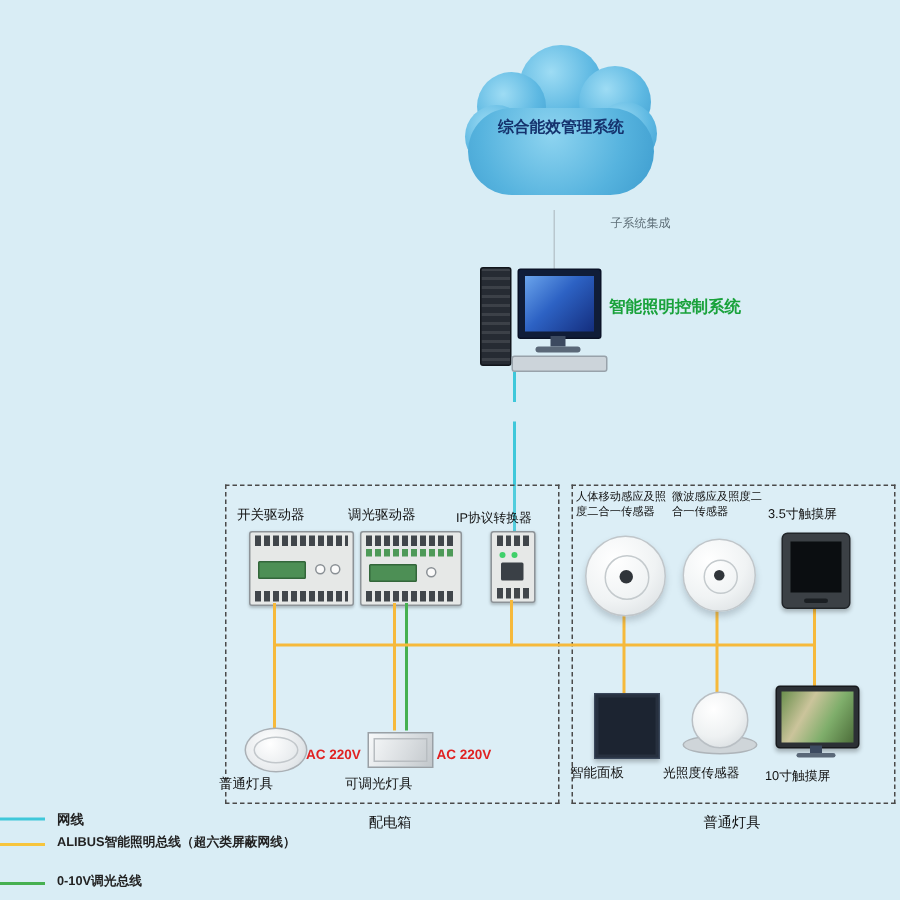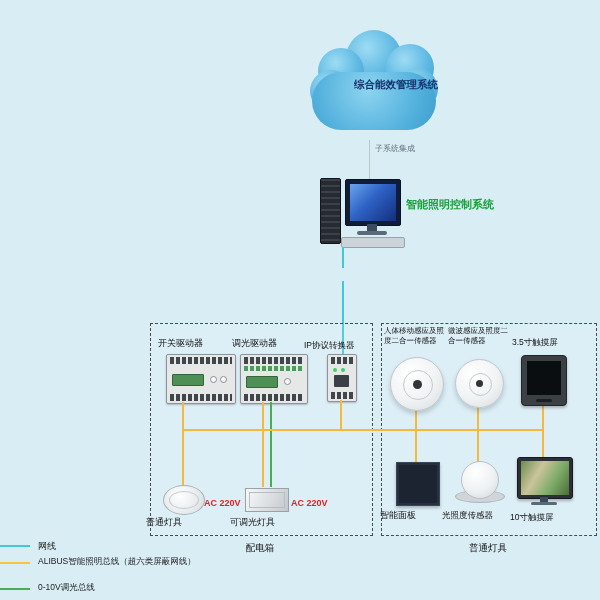--- a/index.html
+++ b/index.html
@@ -5,25 +5,25 @@
   html,body{margin:0;padding:0;}
   body{width:600px;height:600px;position:relative;background:#d9edf5;
        font-family:"Liberation Sans",sans-serif;overflow:hidden;color:#111;}
   .abs{position:absolute;}
 
   
   .puff{position:absolute;border-radius:50%;
         background:radial-gradient(circle at 38% 32%, #9edcf4 0%, #5db8e2 55%, #3d9cce 100%);}
   .cloud-base{position:absolute;border-radius:30px;
         background:radial-gradient(circle at 45% 30%, #8ed4f0 0%, #56b3de 60%, #3d9cce 100%);}
-  .cloud-text{position:absolute;left:0;right:0;text-align:right;font-weight:bold;
+  .cloud-text{position:absolute;left:0;right:0;text-align:center;font-weight:bold;
         color:#15336e;font-size:10.5px;}
 
   .int-line{width:1px;background:#b9c7ce;}
-  .int-label{font-size:8px;color:#5d6e77;}
+  .int-label{font-size:8px;color:#5d6e77;margin-left:32px;}
 
   
   .pc-tower{background:#262b33 repeating-linear-gradient(180deg,rgba(255,255,255,.10) 0 2px,transparent 2px 6px);
             border:1px solid #11151b;border-radius:2px;}
   .pc-monitor{background:#101d38;border:1px solid #0a1226;border-radius:2px;}
   .pc-screen{position:absolute;left:4px;top:4px;right:4px;bottom:4px;
              background:linear-gradient(135deg,#6aa4ec 0%,#2d62c4 45%,#142e7e 100%);}
   .pc-neck{background:#3c4a60;}
   .pc-base{background:#5a6878;border-radius:2px;}
   .pc-kbd{background:#ccd4da;border:1px solid #98a2aa;border-radius:2px;}
@@ -87,21 +87,21 @@
        box-shadow:inset 0 0 0 2px #27303f,0 2px 3px rgba(0,0,0,.25);}
   .dome{border-radius:50%;border:1px solid #b9bfc4;
        background:radial-gradient(circle at 38% 30%, #ffffff 0%, #eef1f2 55%, #cfd5d9 100%);}
   .dome-base{background:#cfd5d9;border:1px solid #aeb4b9;border-radius:50%;}
   .mon10{background:#2c3035;border:1px solid #17191c;border-radius:3px;
        box-shadow:0 2px 3px rgba(0,0,0,.25);}
   .mon10-screen{position:absolute;left:3px;top:3px;right:3px;bottom:3px;
        background:linear-gradient(120deg,#6a8f4d 0%,#cbc49b 35%,#7fae6b 65%,#4d6e3a 100%);}
 
   .legend-line{height:2px;width:30px;}
-  .legend-label{font-size:9px;color:#222;white-space:nowrap;}
+  .legend-label{font-size:9px;color:#222;white-space:nowrap;font-weight:bold;}
   .legend-label.small{font-size:8.5px;}
 </style>
 </head>
 <body>
 
 <div class="abs" style="left:0;top:0;width:600px;height:600px;">
 
   <div class="abs" style="left:310px;top:28px;width:128px;height:112px;">
     <div class="puff" style="left:36px;top:2px;width:56px;height:56px;"></div>
     <div class="puff" style="left:8px;top:20px;width:46px;height:46px;"></div>

